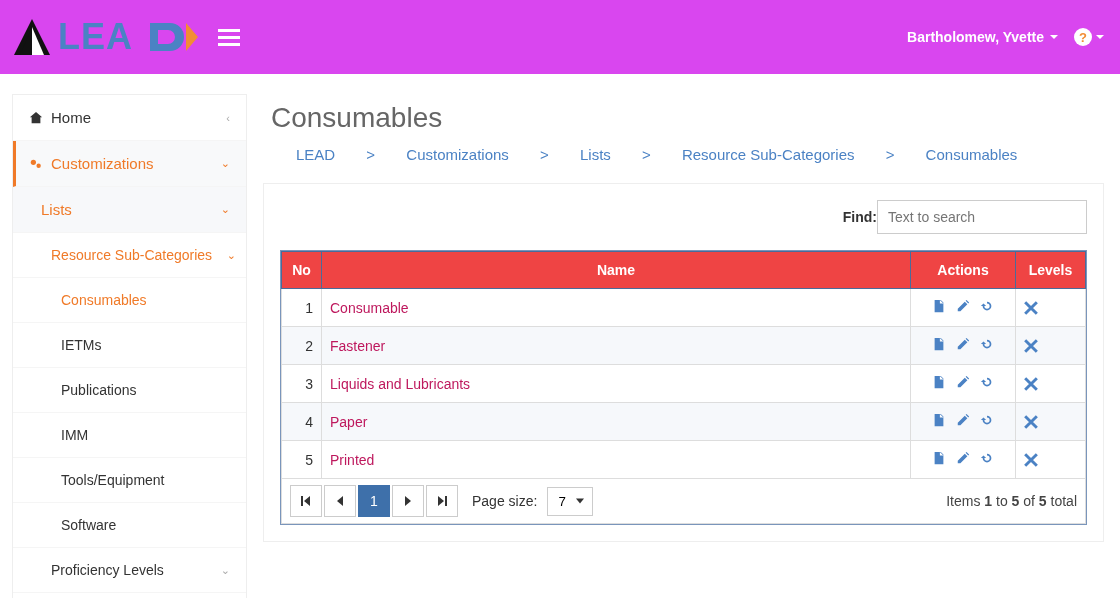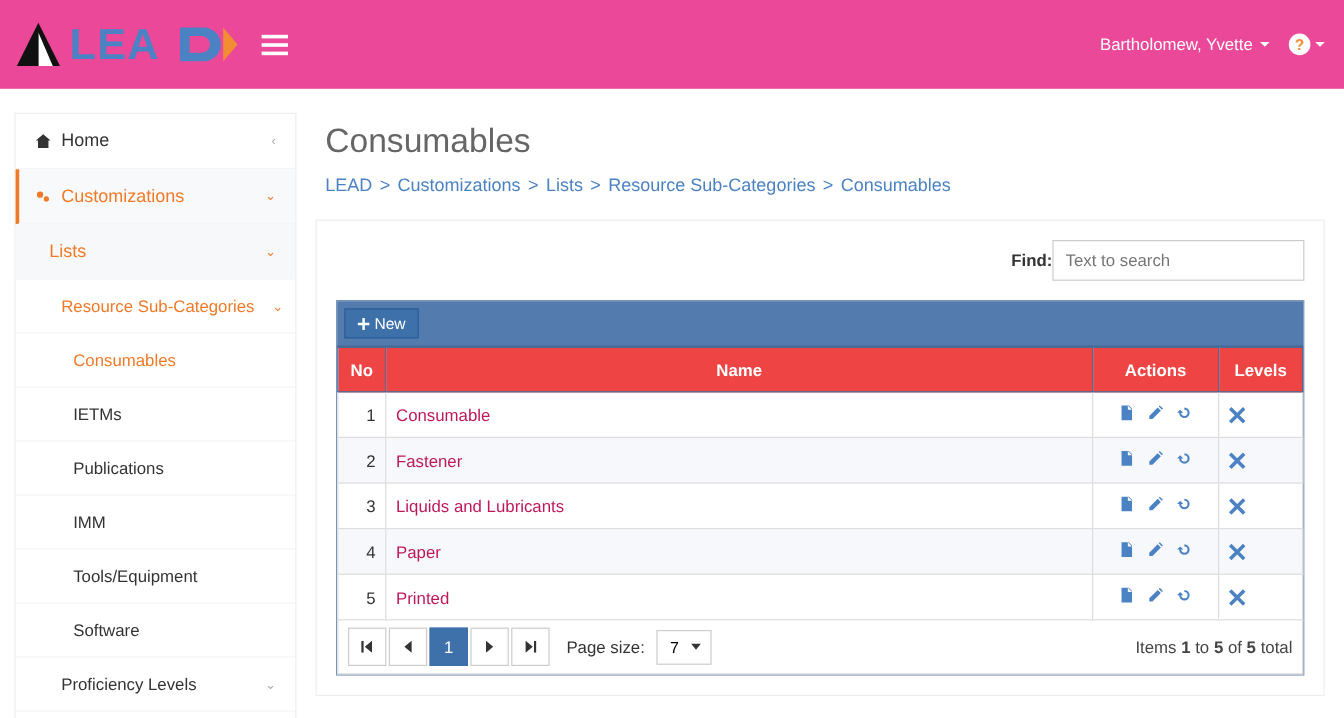--- a/index.html
+++ b/index.html
@@ -1,41 +1,41 @@
 <!DOCTYPE html>
 <html><head>
 <meta charset="utf-8">
 <style>
 * { box-sizing: border-box; margin: 0; padding: 0; }
 body { font-family: 'Segoe UI', Helvetica, Arial, sans-serif; background: #fff; font-size: 14px; color: #333; }
-.header { background: #ec4899; height: 74px; display: flex; align-items: center; padding: 0 16px 0 0; }
+.header { background: #d946ef; height: 74px; display: flex; align-items: center; padding: 0 16px 0 0; }
 .logo-wrap { display: flex; align-items: center; padding: 0 10px; gap: 4px; }
 .menu-toggle { cursor: pointer; padding: 0 10px; }
 .menu-toggle div { width: 22px; height: 3px; background: #fff; margin: 4px 0; }
 .header-spacer { flex: 1; }
-.user-menu { color: #fff; font-weight: 400; font-size: 14px; cursor: pointer; display: flex; align-items: center; gap: 6px; padding-right: 16px; }
+.user-menu { color: #fff; font-weight: 700; font-size: 14px; cursor: pointer; display: flex; align-items: center; gap: 6px; padding-right: 16px; }
 .help-menu { color: #fff; cursor: pointer; display: flex; align-items: center; gap: 4px; }
 .help-circle { width: 18px; height: 18px; border-radius: 50%; background: #fff; color: #f28d34; font-weight: bold; font-size: 13px; display: inline-flex; align-items: center; justify-content: center; }
 .caret-down { width: 0; height: 0; border-left: 4px solid transparent; border-right: 4px solid transparent; border-top: 4px solid #fff; display: inline-block; }
 
 .page { display: flex; padding: 20px 0 0 12px; }
 .sidebar { width: 235px; background: #fff; border: 1px solid #eee; margin-right: 16px; }
 .side-item { padding: 14px 16px; font-size: 15px; border-bottom: 1px solid #f5f5f5; display: flex; align-items: center; gap: 8px; cursor: pointer; color: #333; }
 .side-item.left-border { border-left: 3px solid #f07a28; padding-left: 13px; color: #f07a28; background:#f8f9fa;}
 .side-chevron { margin-left: auto; color: #aaa; font-size: 11px; }
 .sub1 { padding-left: 28px; font-size: 15px; }
 .sub2 { padding-left: 38px; font-size: 14px; }
 .sub3 { padding-left: 48px; font-size: 14px; }
 .active-orange { color: #f07a28 !important; }
 .sub-bg { background: #f7f8fa; }
 
 .main { flex: 1; padding: 0 16px 16px 0; }
 .page-title { font-size: 28px; color: #666; font-weight: 400; margin: 8px 0 12px 8px; }
 .breadcrumb { color: #4b82c4; font-size: 15px; margin: 0 0 20px 8px; }
-.breadcrumb span { cursor: pointer; }
+.breadcrumb span { cursor: pointer; margin-left: 25px; }
 .breadcrumb .sep { color: #4b82c4; padding: 0 2px; }
 
 .panel { background: #fff; border: 1px solid #eee; padding: 16px; }
 .find-row { display: flex; align-items: center; justify-content: flex-end; margin-bottom: 16px; }
 .find-label { font-weight: 600; color: #333; }
 .find-input { border: 1px solid #ccc; padding: 8px 10px; font-size: 14px; width: 210px; }
 .btn-search { background: #5a9de8; color: #fff; border: none; padding: 9px 18px; font-size: 15px; cursor: pointer; border-radius: 2px; }
 
 .grid { border: 1px solid #7a95bb; }
 .grid-toolbar { background: #537bad; border-bottom: 1px solid #41618c; padding: 6px; }
@@ -161,28 +161,20 @@
       <span>Consumables</span>
     </div>
 
     <div class="panel">
       <div class="find-row">
         <span class="find-label">Find:</span>
         <input class="find-input" type="text" placeholder="Text to search" style="">
       </div>
 
       <div class="grid">
-        <div class="grid-toolbar">
-          <button class="btn-new">
-            <svg viewBox="0 0 10 10" width="10" height="10" style="fill:#fff">
-                <path d="M4 0h2v4h4v2H6v4H4V6H0V4h4z"></path>
-              </svg>
-            <span>New</span>
-          </button>
-        </div>
         <table>
           <thead>
             <tr>
               <th style="width:40px">No</th>
               <th>Name</th>
               <th style="width:105px">Actions</th>
               <th style="width:70px">Levels</th>
             </tr>
           </thead>
           <tbody id="grid-body">

